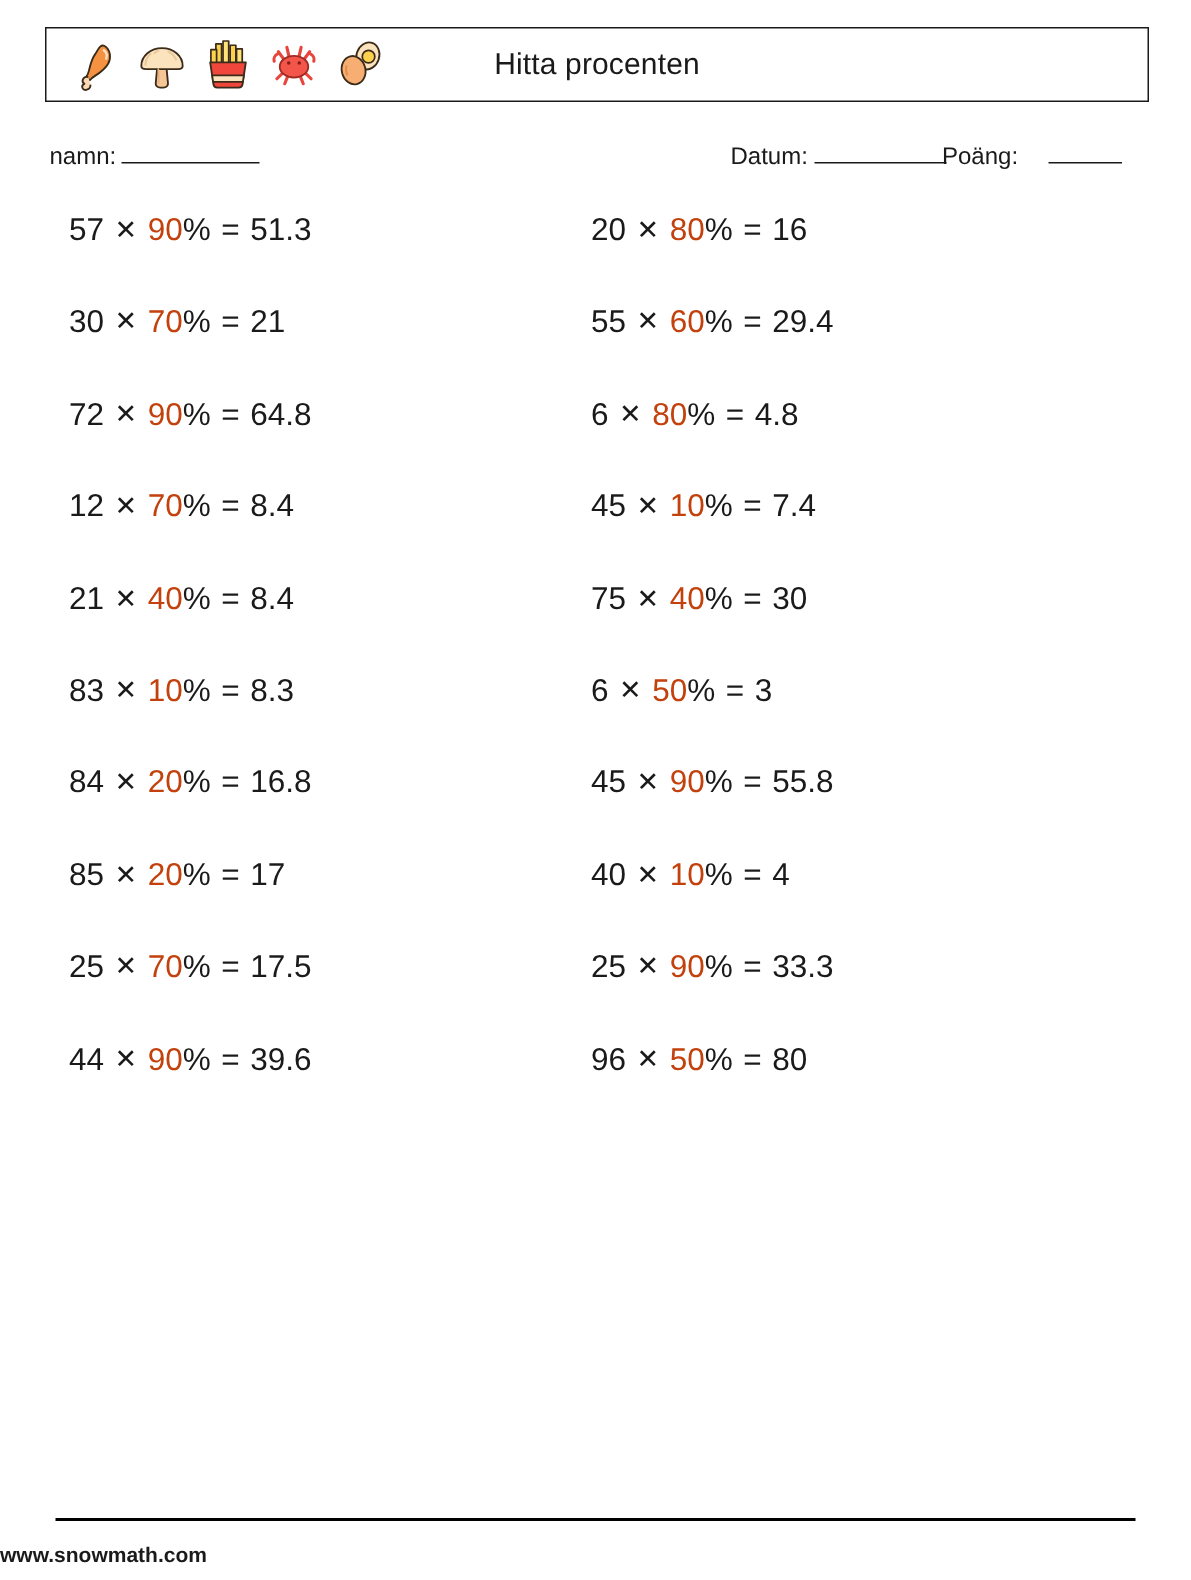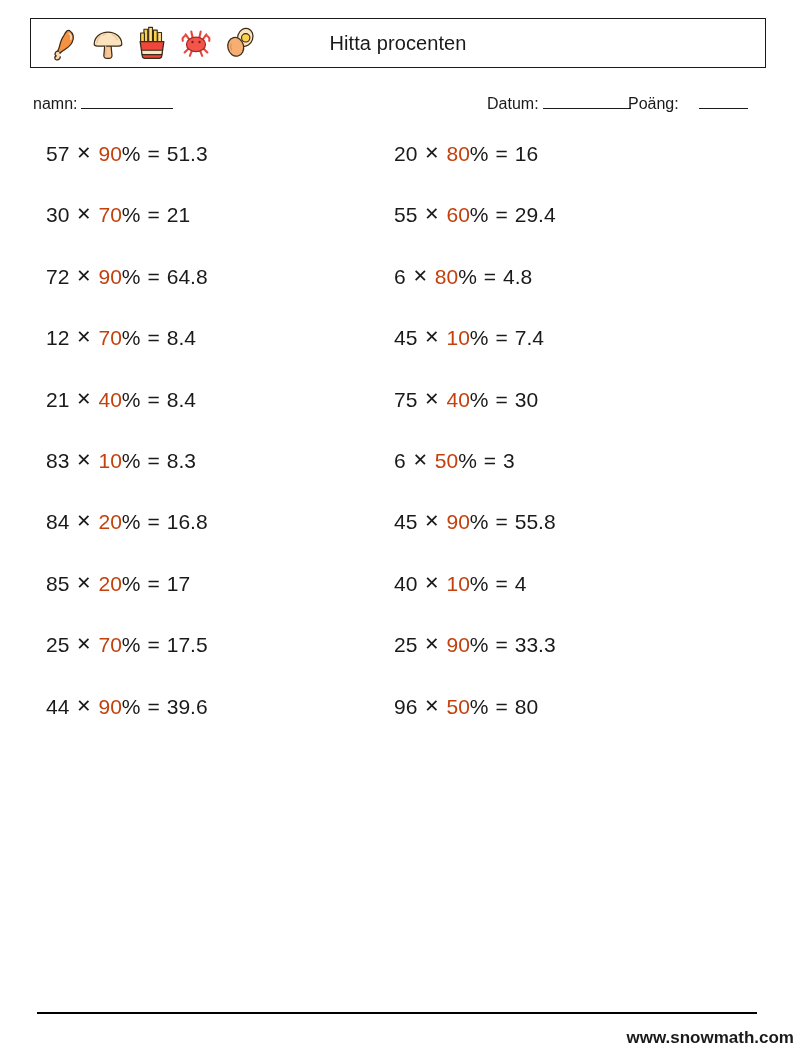--- a/index.html
+++ b/index.html
@@ -122,22 +122,22 @@
     top: 1012px;
     width: 720px;
     height: 0;
     border-top: 2px solid #000000;
   }
   #footer-url {
     position: absolute;
     left: 0;
     top: 1028px;
     width: 794px;
-    text-align: right;
-    font-size: 17px;
+    text-align: left;
+    font-size: 14px;
     font-weight: bold;
     color: #1a1a1a;
   }
 </style>
 </head>
 <body>
 
 <div id="header-box">
 
   <div id="header-icons">

